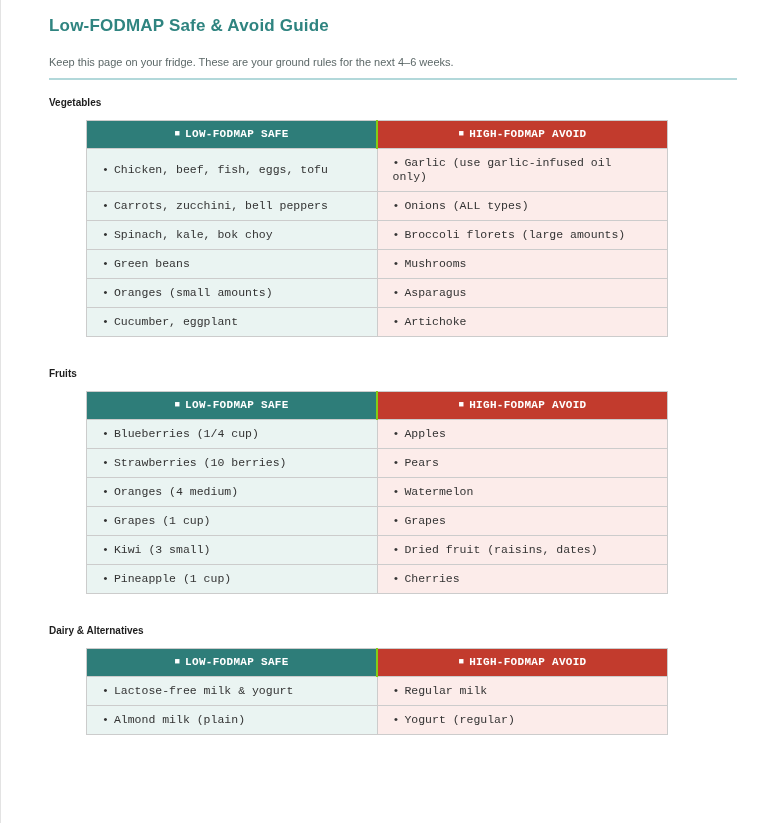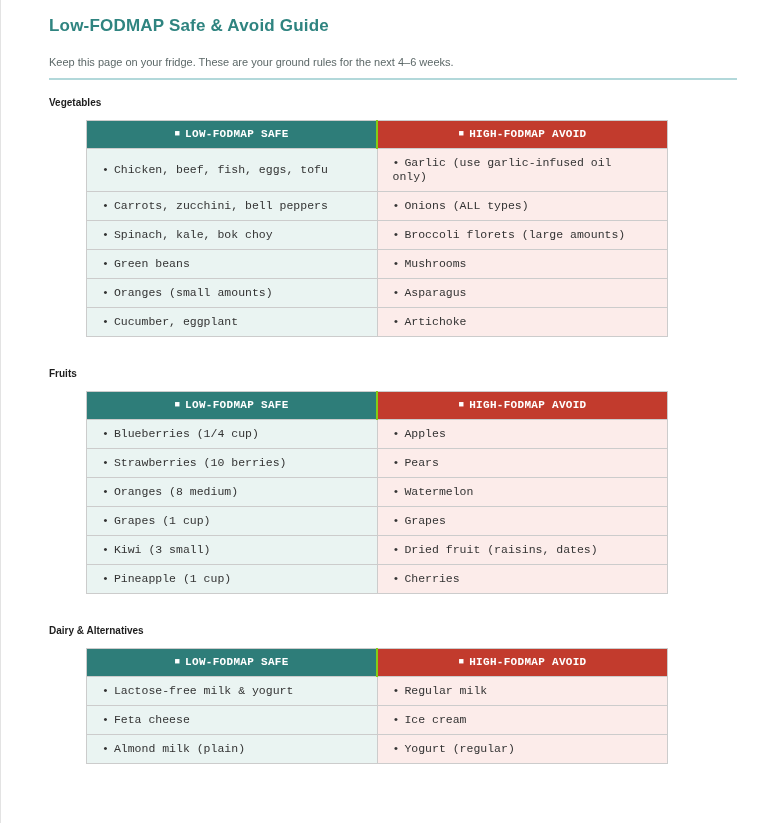--- a/index.html
+++ b/index.html
@@ -99,21 +99,21 @@
           <tbody>
             <tr>
               <td class="safe"><span class="bullet">•</span><span>Blueberries (1/4 cup)</span></td>
               <td class="avoid"><span class="bullet">•</span><span>Apples</span></td>
             </tr>
             <tr>
               <td class="safe"><span class="bullet">•</span><span>Strawberries (10 berries)</span></td>
               <td class="avoid"><span class="bullet">•</span><span>Pears</span></td>
             </tr>
             <tr>
-              <td class="safe"><span class="bullet">•</span><span>Oranges (8 medium)</span></td>
+              <td class="safe"><span class="bullet">•</span><span>Oranges (4 medium)</span></td>
               <td class="avoid"><span class="bullet">•</span><span>Watermelon</span></td>
             </tr>
             <tr>
               <td class="safe"><span class="bullet">•</span><span>Grapes (1 cup)</span></td>
               <td class="avoid"><span class="bullet">•</span><span>Grapes</span></td>
             </tr>
             <tr>
               <td class="safe"><span class="bullet">•</span><span>Kiwi (3 small)</span></td>
               <td class="avoid"><span class="bullet">•</span><span>Dried fruit (raisins, dates)</span></td>
             </tr>
@@ -132,24 +132,20 @@
               <th class="safe"><span class="marker">■</span><span>LOW-FODMAP SAFE</span></th>
               <th class="avoid"><span class="marker">■</span><span>HIGH-FODMAP AVOID</span></th>
             </tr>
           </thead>
           <tbody>
             <tr>
               <td class="safe"><span class="bullet">•</span><span>Lactose-free milk &amp; yogurt</span></td>
               <td class="avoid"><span class="bullet">•</span><span>Regular milk</span></td>
             </tr>
             <tr>
-              <td class="safe"><span class="bullet">•</span><span>Feta cheese</span></td>
-              <td class="avoid"><span class="bullet">•</span><span>Ice cream</span></td>
-            </tr>
-            <tr>
               <td class="safe"><span class="bullet">•</span><span>Almond milk (plain)</span></td>
               <td class="avoid"><span class="bullet">•</span><span>Yogurt (regular)</span></td>
             </tr>
           </tbody>
         </table>
       </section>
     </div>
 </div>
 
 </body></html>

